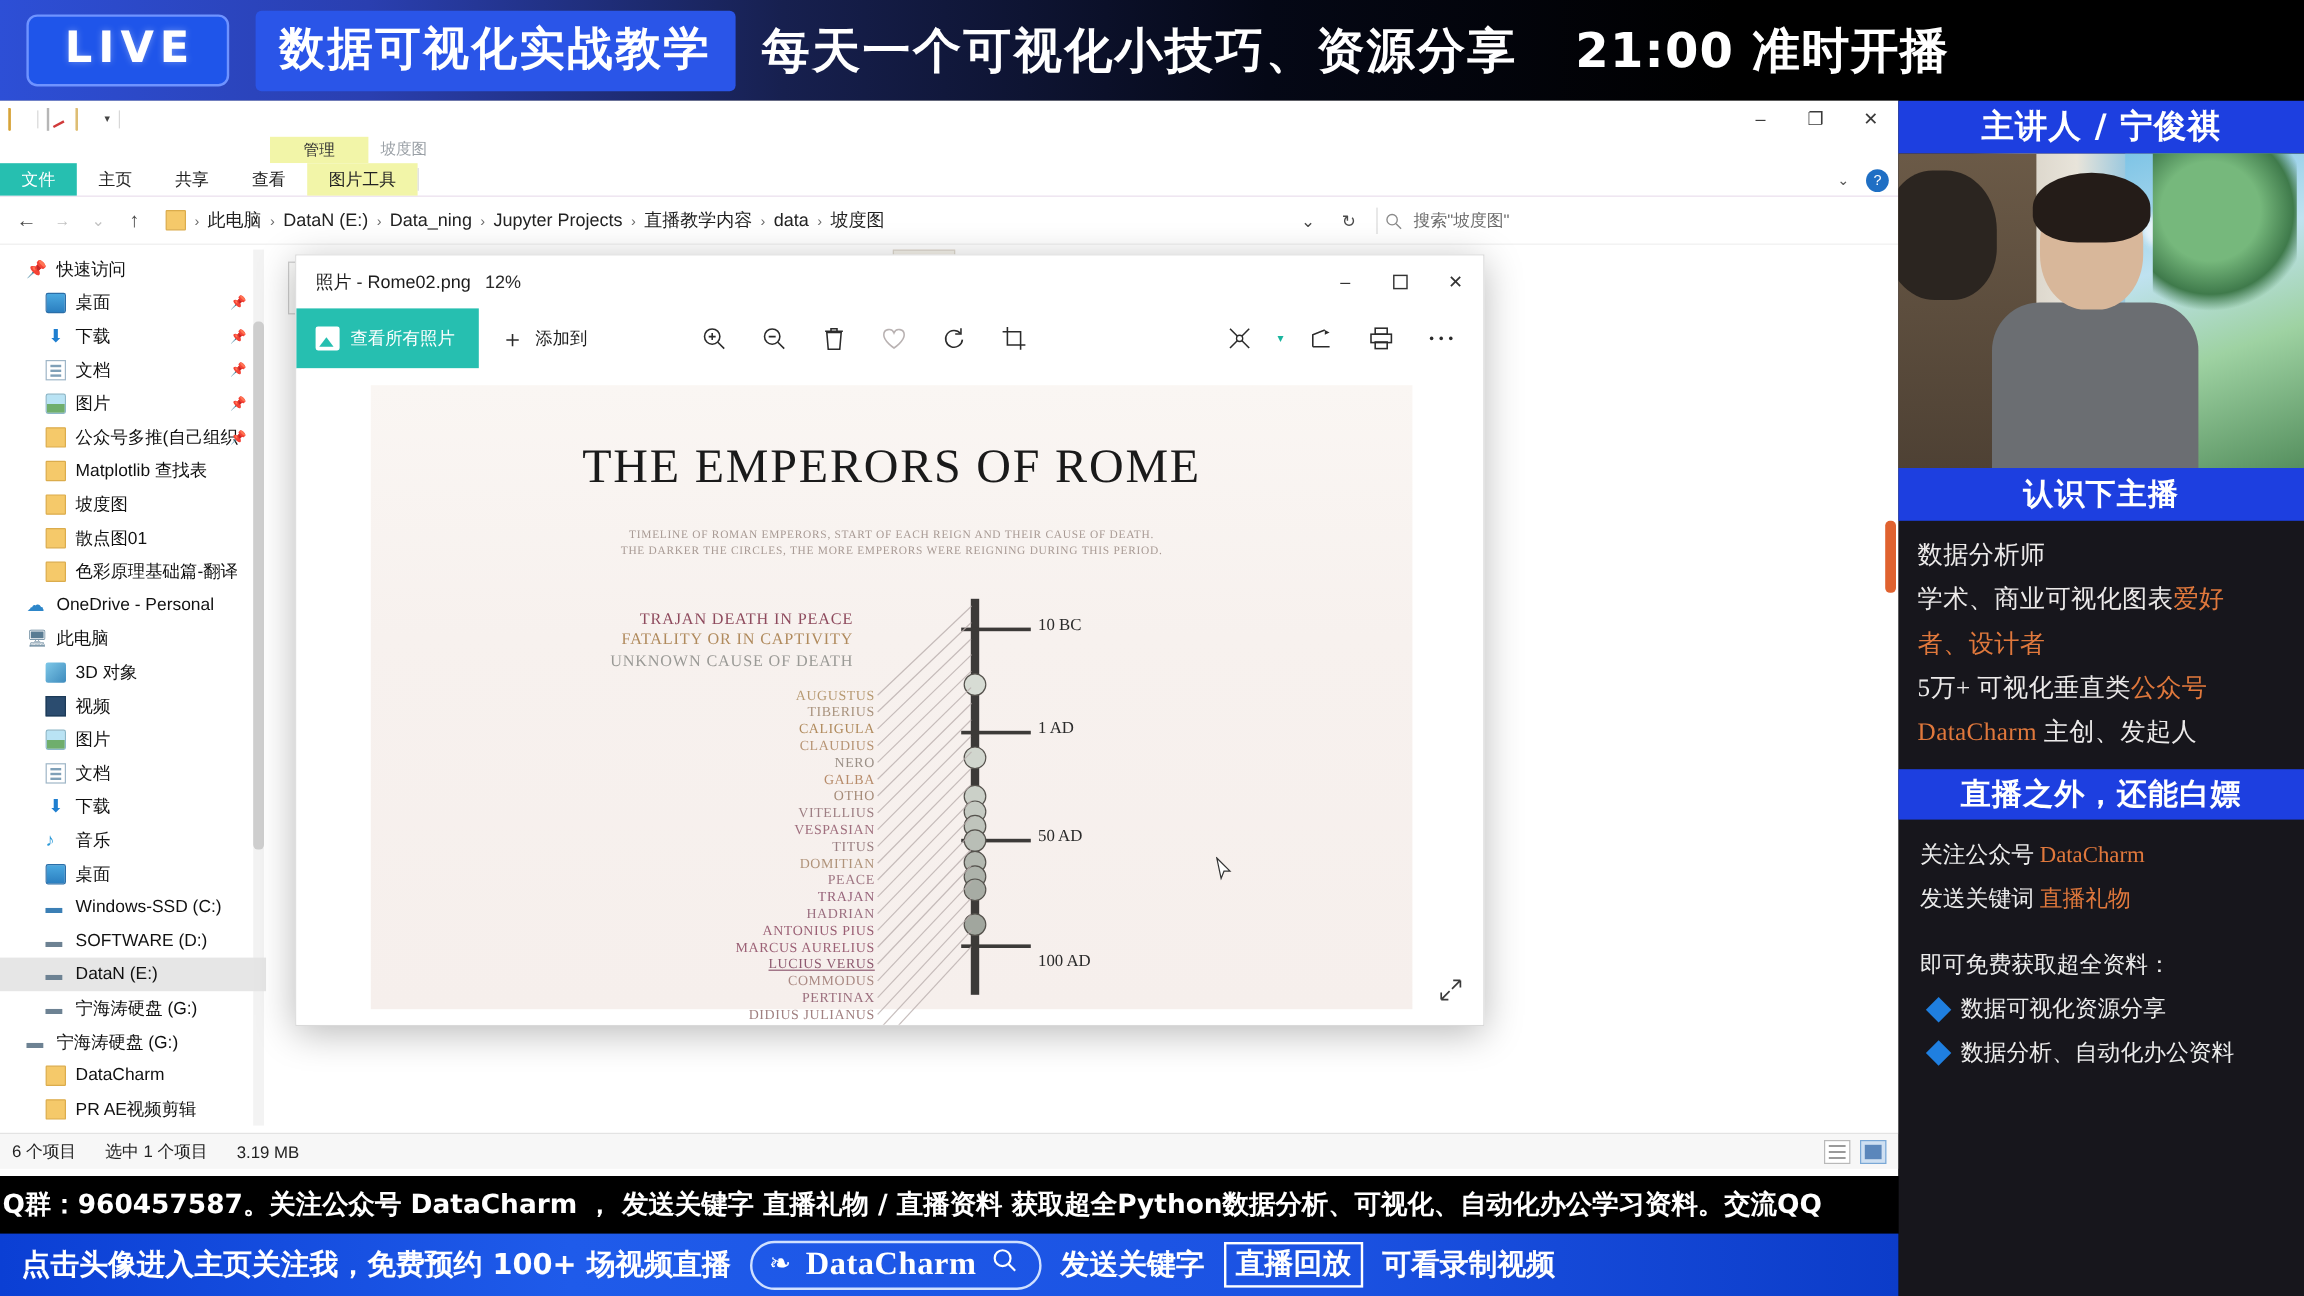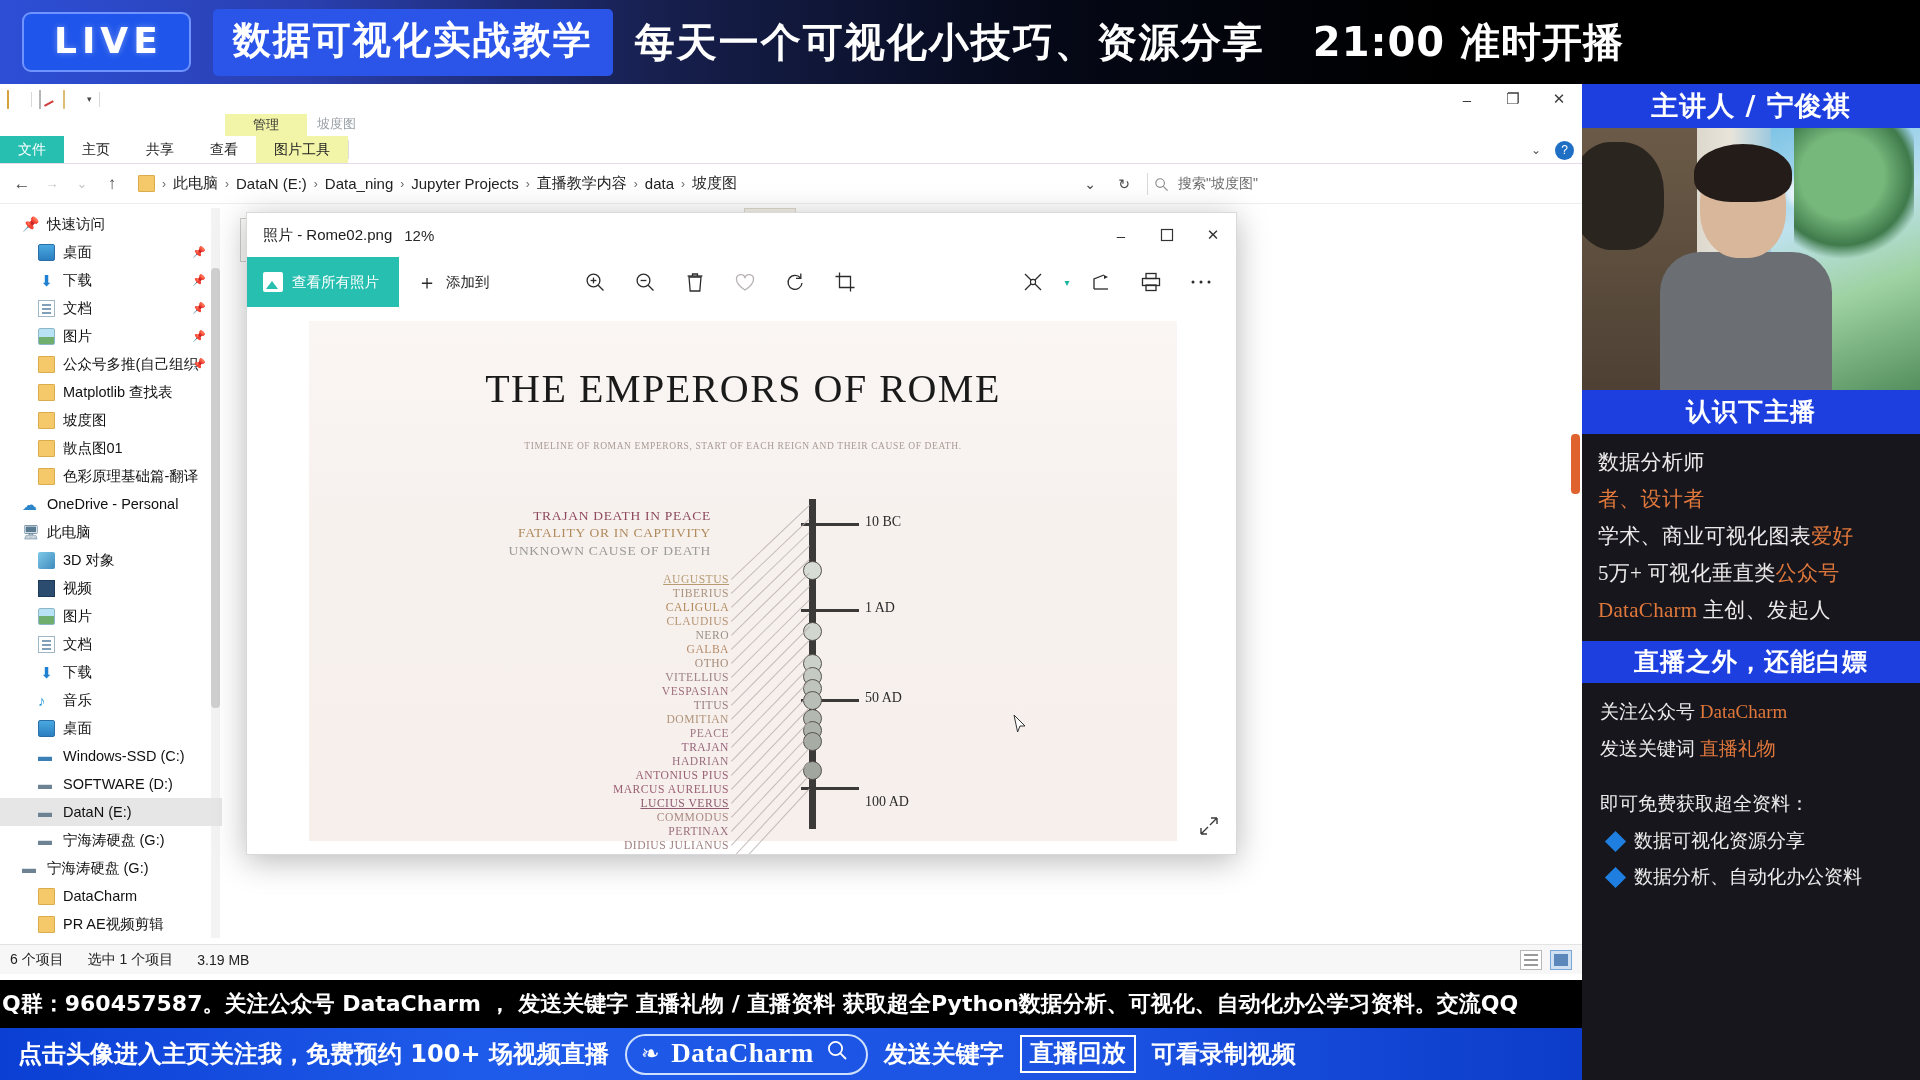--- a/index.html
+++ b/index.html
@@ -686,30 +686,31 @@
             </svg>
         </div>
       </div>
     </div>
 
     <div class="canvas">
       <div class="poster">
         <div class="poster-title">THE EMPERORS OF ROME</div>
         <div class="poster-sub">
           <div>TIMELINE OF ROMAN EMPERORS, START OF EACH REIGN AND THEIR CAUSE OF DEATH.</div>
+          <div>THE DARKER THE CIRCLES, THE MORE EMPERORS WERE REIGNING DURING THIS PERIOD.</div>
         </div>
 
         <div class="legend">
           <div class="lg1">TRAJAN DEATH IN PEACE</div>
           <div class="lg2">FATALITY OR IN CAPTIVITY</div>
           <div class="lg3">UNKNOWN CAUSE OF DEATH</div>
         </div>
 
         <div class="names" id="emperor-names">
-            <div style="color: rgb(183, 154, 114); text-decoration: underline;">AUGUSTUS</div>
+            <div style="color: rgb(183, 154, 114);">AUGUSTUS</div>
             <div style="color: rgb(169, 147, 126);">TIBERIUS</div>
             <div style="color: rgb(176, 138, 92);">CALIGULA</div>
             <div style="color: rgb(183, 148, 116);">CLAUDIUS</div>
             <div style="color: rgb(154, 143, 134);">NERO</div>
             <div style="color: rgb(183, 139, 106);">GALBA</div>
             <div style="color: rgb(165, 139, 120);">OTHO</div>
             <div style="color: rgb(158, 127, 132);">VITELLIUS</div>
             <div style="color: rgb(160, 111, 126);">VESPASIAN</div>
             <div style="color: rgb(154, 127, 130);">TITUS</div>
             <div style="color: rgb(176, 147, 122);">DOMITIAN</div>
@@ -791,22 +792,22 @@
       <div class="cam-neck"></div>
       <div class="cam-body"></div>
       <div class="cam-head"></div>
       <div class="cam-hair"></div>
     </div>
 
     <div class="sb-blue sb-sub">认识下主播</div>
 
     <div class="sb-text" id="sb-bio">
         <div class="sb-line"><span>数据分析师</span></div>
+        <div class="sb-line"><span>学术、商业可视化图表</span><span style="color: rgb(224, 120, 60);">爱好</span></div>
         <div class="sb-line"><span style="color: rgb(224, 120, 60);">者、设计者</span></div>
-        <div class="sb-line"><span>学术、商业可视化图表</span><span style="color: rgb(224, 120, 60);">爱好</span></div>
         <div class="sb-line"><span>5万+ 可视化垂直类</span><span style="color: rgb(224, 120, 60);">公众号</span></div>
         <div class="sb-line"><span style="color: rgb(224, 120, 60);">DataCharm</span><span> 主创、发起人</span></div>
       </div>
 
     <div class="sb-blue sb-band">直播之外，还能白嫖</div>
 
     <div class="sb-bot">
       <div id="sb-cta">
           <div class="sb-bline"><span>关注公众号 </span><span style="color: rgb(224, 120, 60);">DataCharm</span></div>
           <div class="sb-bline"><span>发送关键词 </span><span style="color: rgb(224, 120, 60);">直播礼物</span></div>

